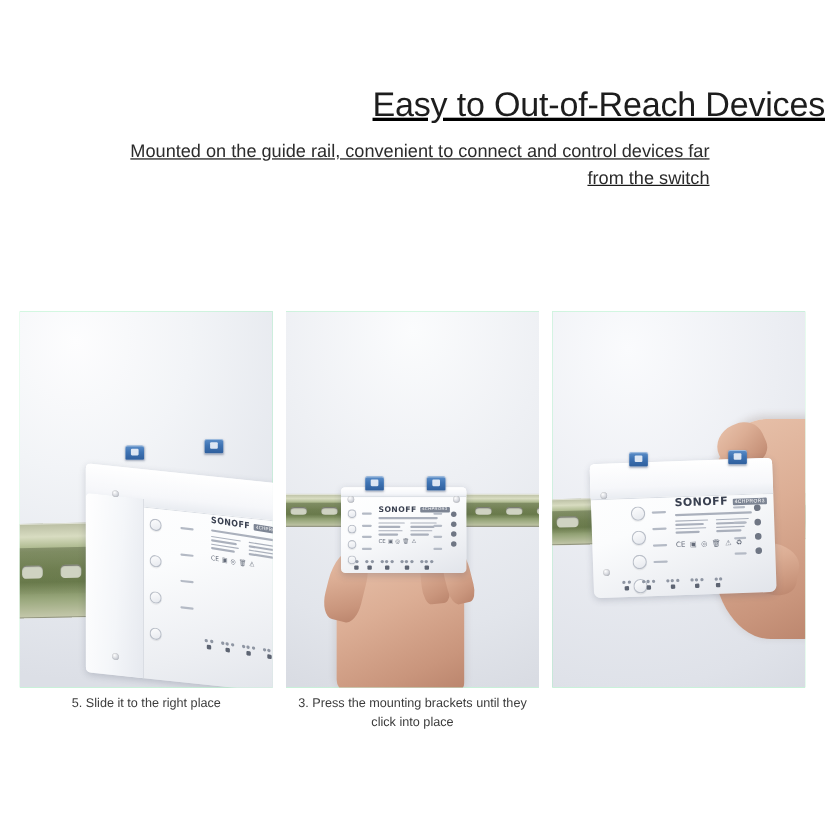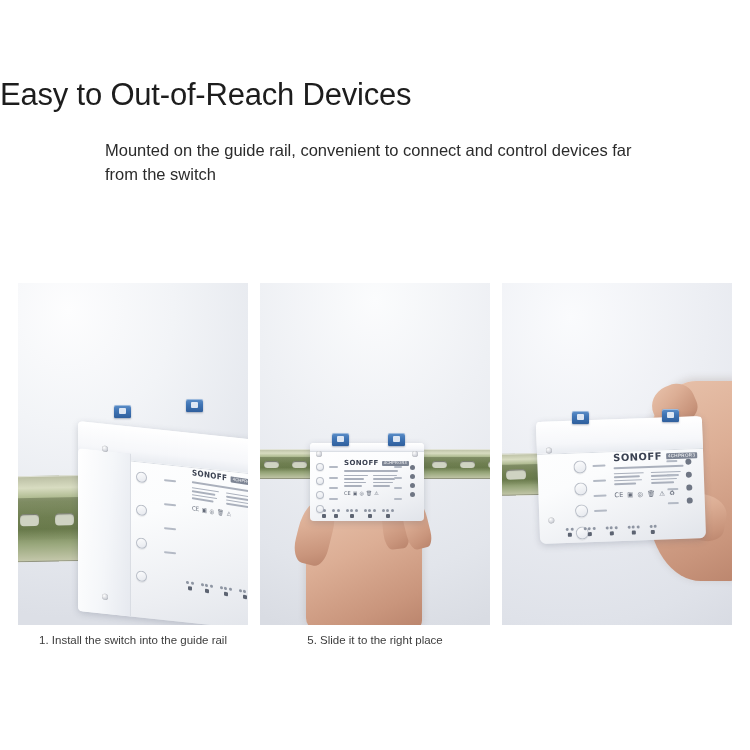--- a/index.html
+++ b/index.html
@@ -14,33 +14,34 @@
     overflow: hidden;
     position: relative;
   }
 
   
   .header {
     position: absolute;
     left: 0;
     top: 0;
     width: 750px;
-    text-align: left;
+    text-align: right;
+    text-decoration: underline;
   }
   .page-title {
     margin: 0;
     padding-top: 78px;
     font-size: 31px;
     font-weight: 400;
     letter-spacing: -0.2px;
     color: #1d1d1d;
     line-height: 1.1;
   }
   .page-subtitle {
-    margin: 12px auto;
+    margin: 0 auto;
     padding-top: 15px;
     width: 540px;
     font-size: 16.5px;
     font-weight: 400;
     color: #2b2b2b;
     line-height: 1.42;
   }
 
   
   .panels {
@@ -662,15 +663,15 @@
         </div>
       </div>
     </div>
 
     <div class="clip" style="left:70px; top:128px;"></div>
     <div class="clip" style="left:160px; top:126px;"></div>
   </div>
 </div>
 
 <div class="captions">
-  <div class="caption">1. Install the switch into the guide rail</div>
   <div class="caption">5. Slide it to the right place</div>
+  <div class="caption">3. Press the mounting brackets until they click into place</div>
 </div>
 
 </body></html>

